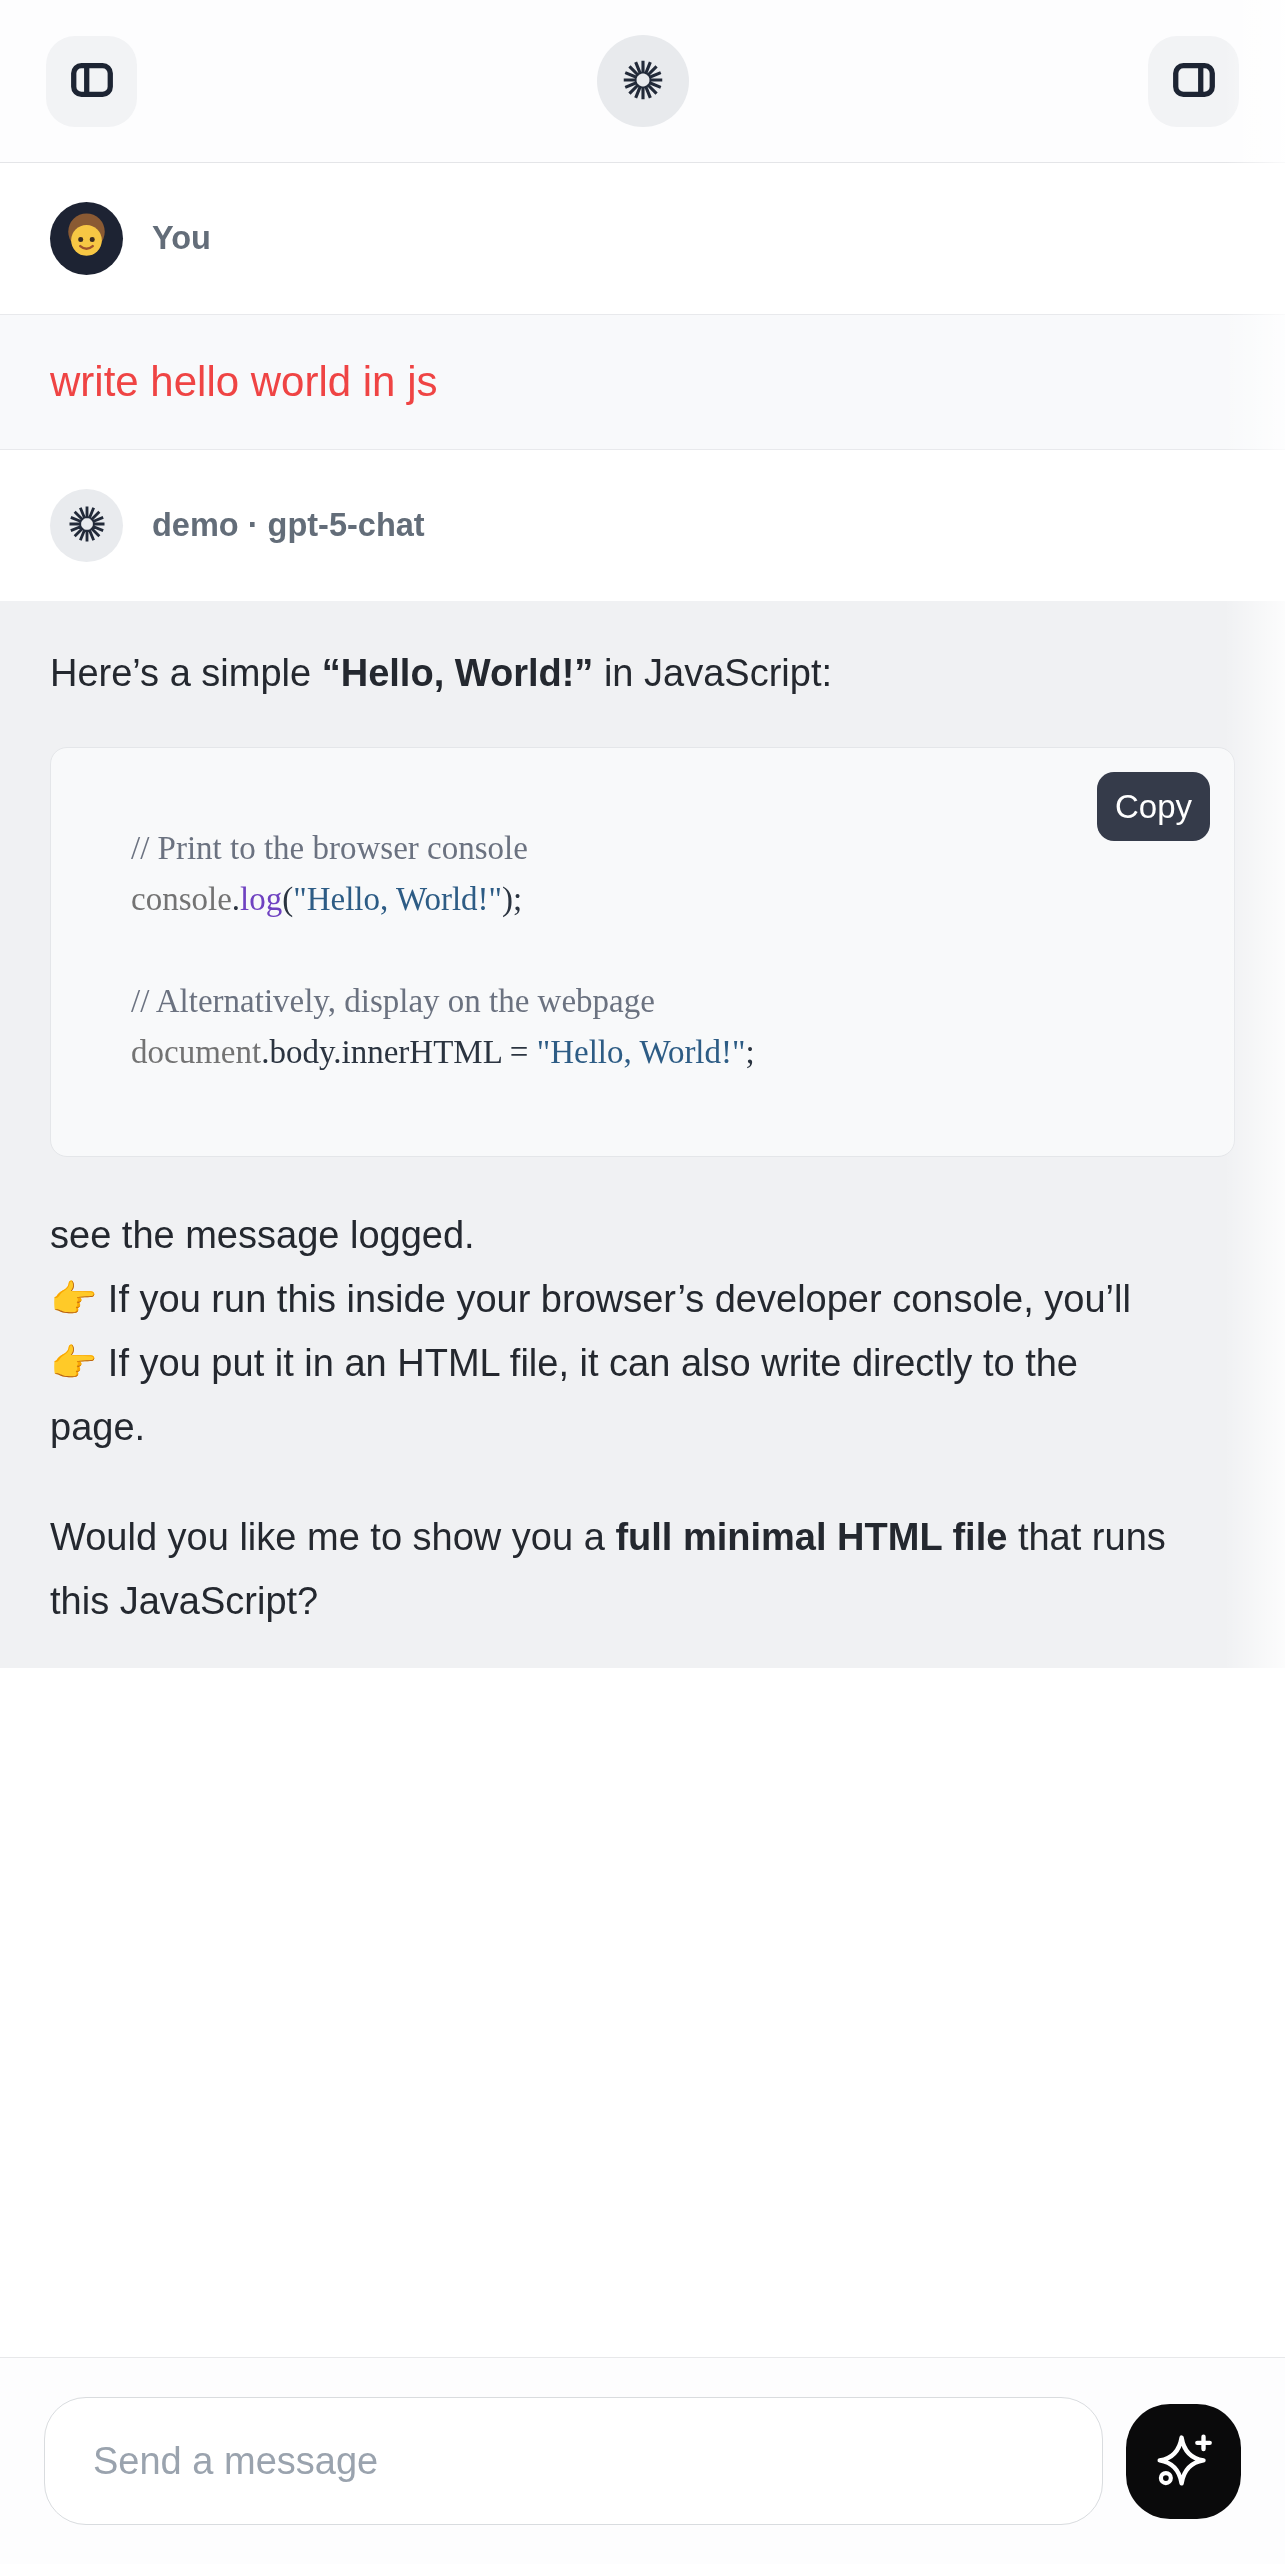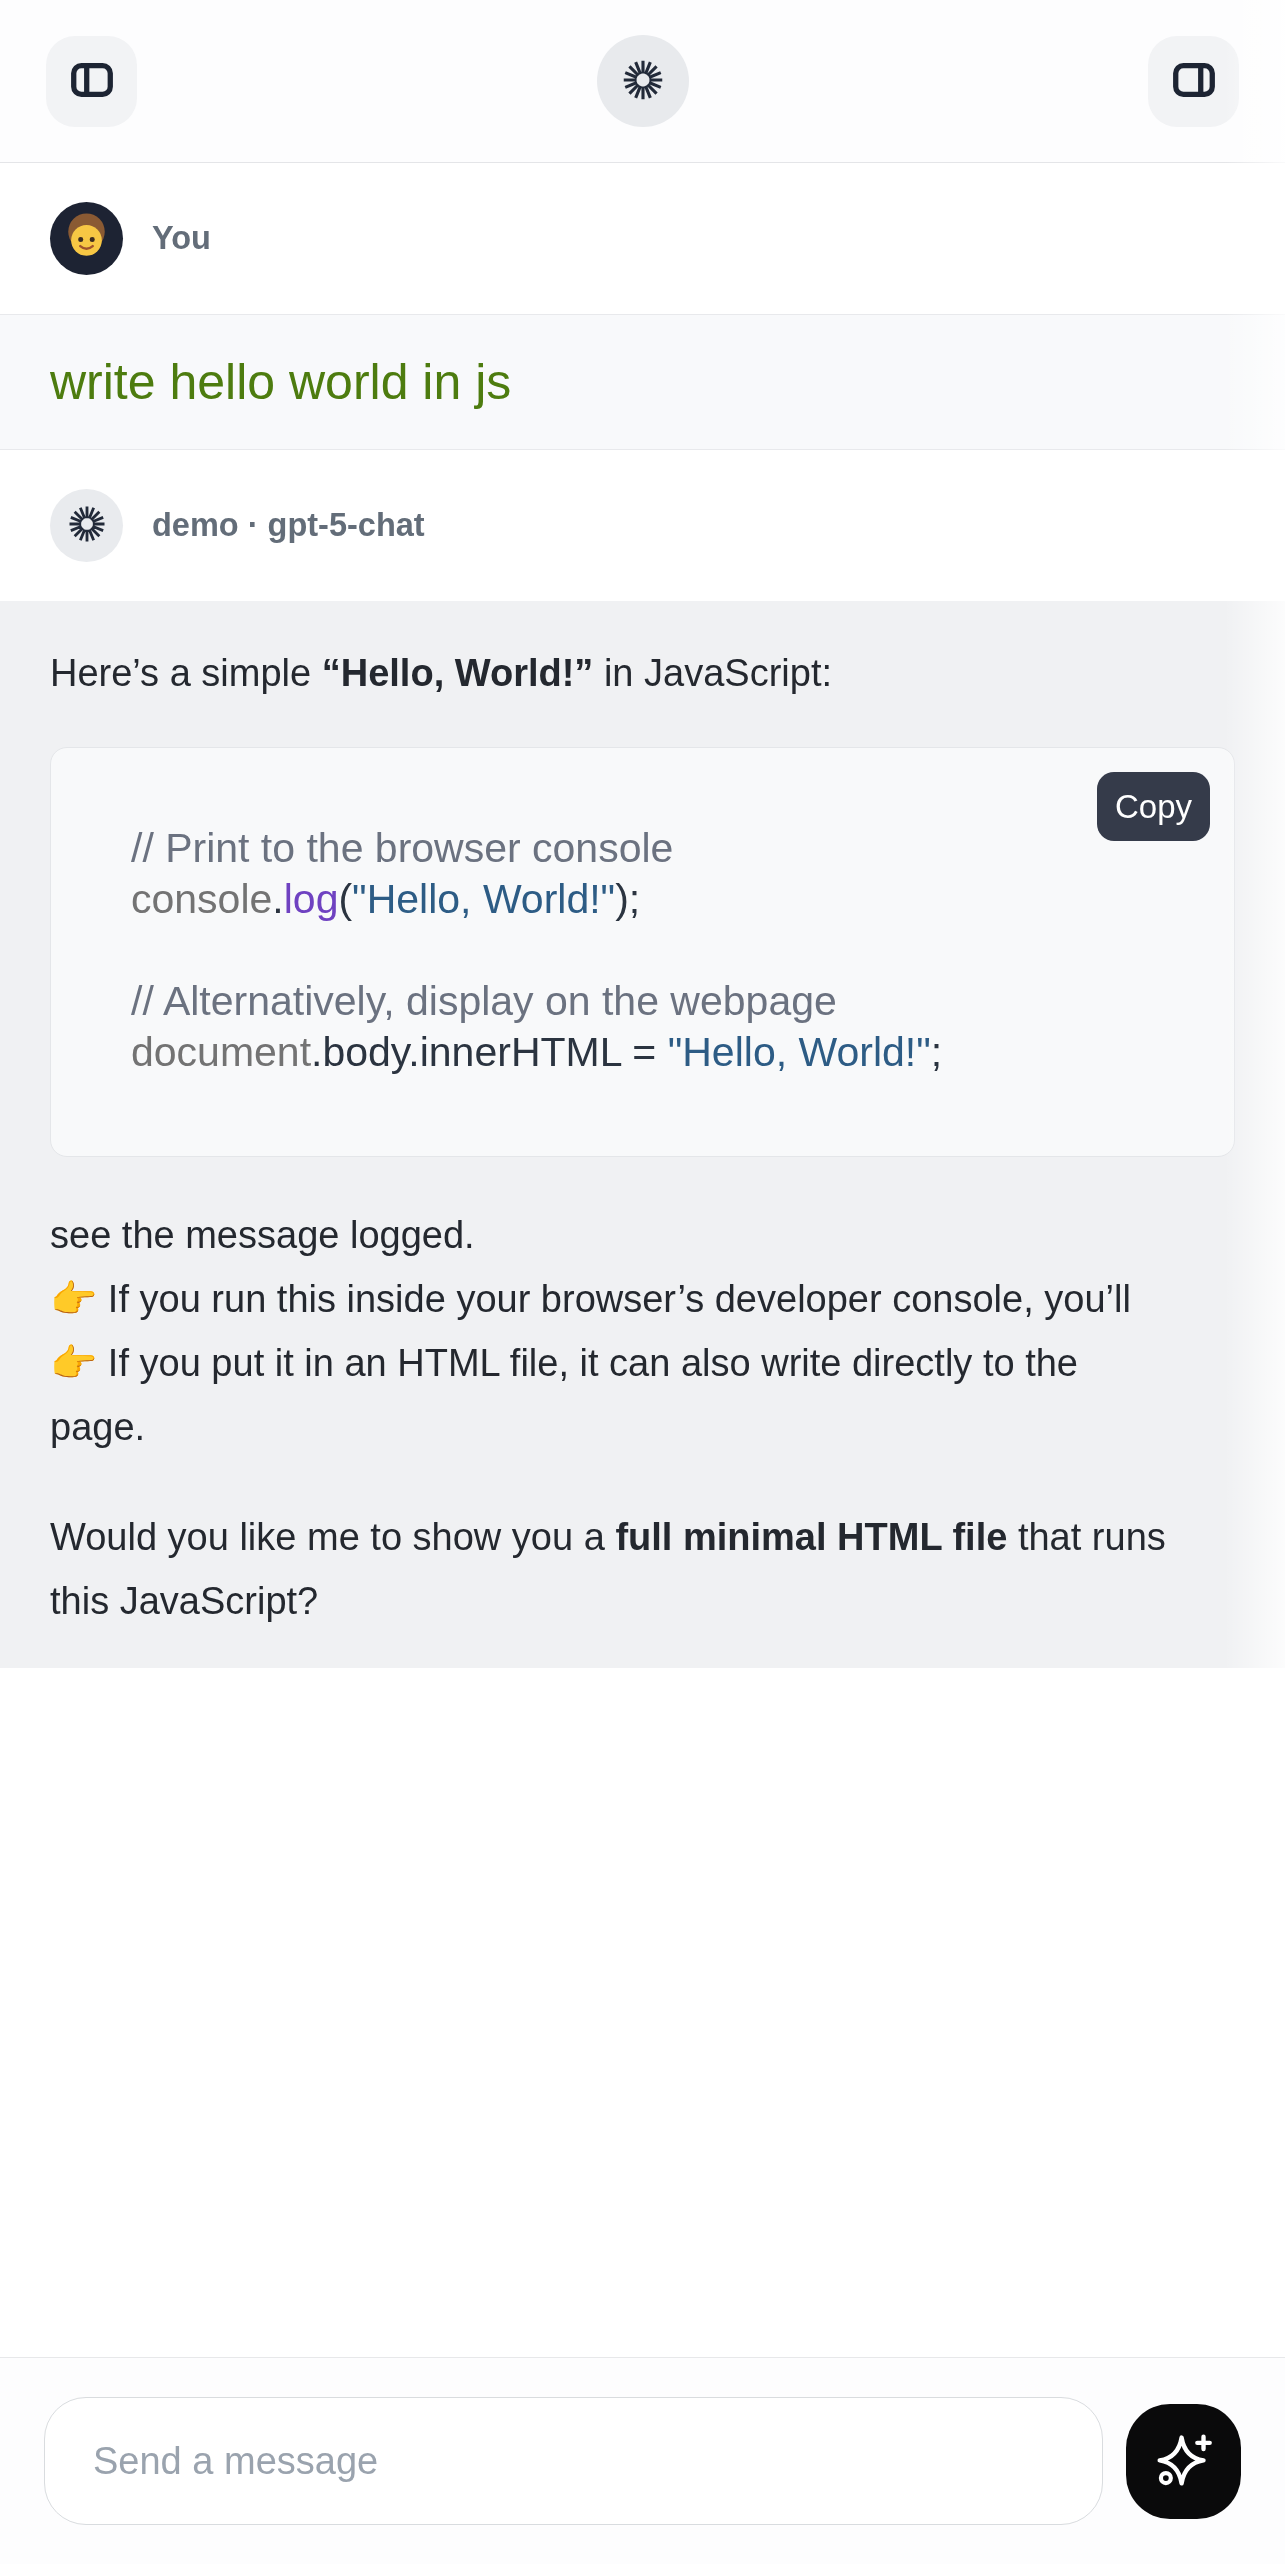--- a/index.html
+++ b/index.html
@@ -28,38 +28,38 @@
   
   .turn-head { height:151px; display:flex; align-items:center; gap:29px; padding:0 50px; background:#ffffff; }
   .avatar { width:73px; height:73px; border-radius:50%; flex:0 0 auto;
             display:flex; align-items:center; justify-content:center; overflow:hidden; }
   .avatar-user { background:#1d2333; }
   .avatar-bot  { background:#e9ebee; }
   .turn-name { font-size:32.5px; font-weight:700; color:#636d79; }
   
   .user-msg {
     background:#f8f9fb; border-top:1.9px solid #e8e9ec; border-bottom:1.9px solid #e8e9ec;
-    padding:46px 50px; font-size:50px; line-height:42px; color:#4d7c0f;
+    padding:46px 50px; font-size:42px; line-height:42px; color:#ef4444;
   }
   
   .bot-body {
     background:#f0f1f3; padding:40px 50px 35px 50px;
     font-size:38px; line-height:64px; color:#24282f;
   }
   .line { white-space:pre; }
   .line .b { font-weight:700; }
   .para { margin-top:46px; }
   
   .code-card {
     position:relative; margin-top:42px;
     background:#f8f9fa; border:1.9px solid #e4e6e9; border-radius:17px;
     padding:75px 38px 78px 80px;
   }
-  .code-line { height:51px; line-height:51px; font-size:41px;
-               font-family:Liberation Sans, sans-serif; white-space:pre; }
+  .code-line { height:51px; line-height:51px; font-size:33px;
+               font-family:Liberation Serif, serif; white-space:pre; }
   .tok-comment  { color:#6b7280; }
   .tok-variable { color:#737373; }
   .tok-function { color:#6f42c1; }
   .tok-string   { color:#2d5c85; }
   .tok-plain    { color:#2b3440; }
   .copy-btn {
     position:absolute; top:24px; right:24px;
     width:113px; height:69px; border:none; border-radius:17px;
     background:#353b4a; color:#ffffff; font-size:33px;
     font-family:"Liberation Sans", sans-serif; cursor:pointer;

